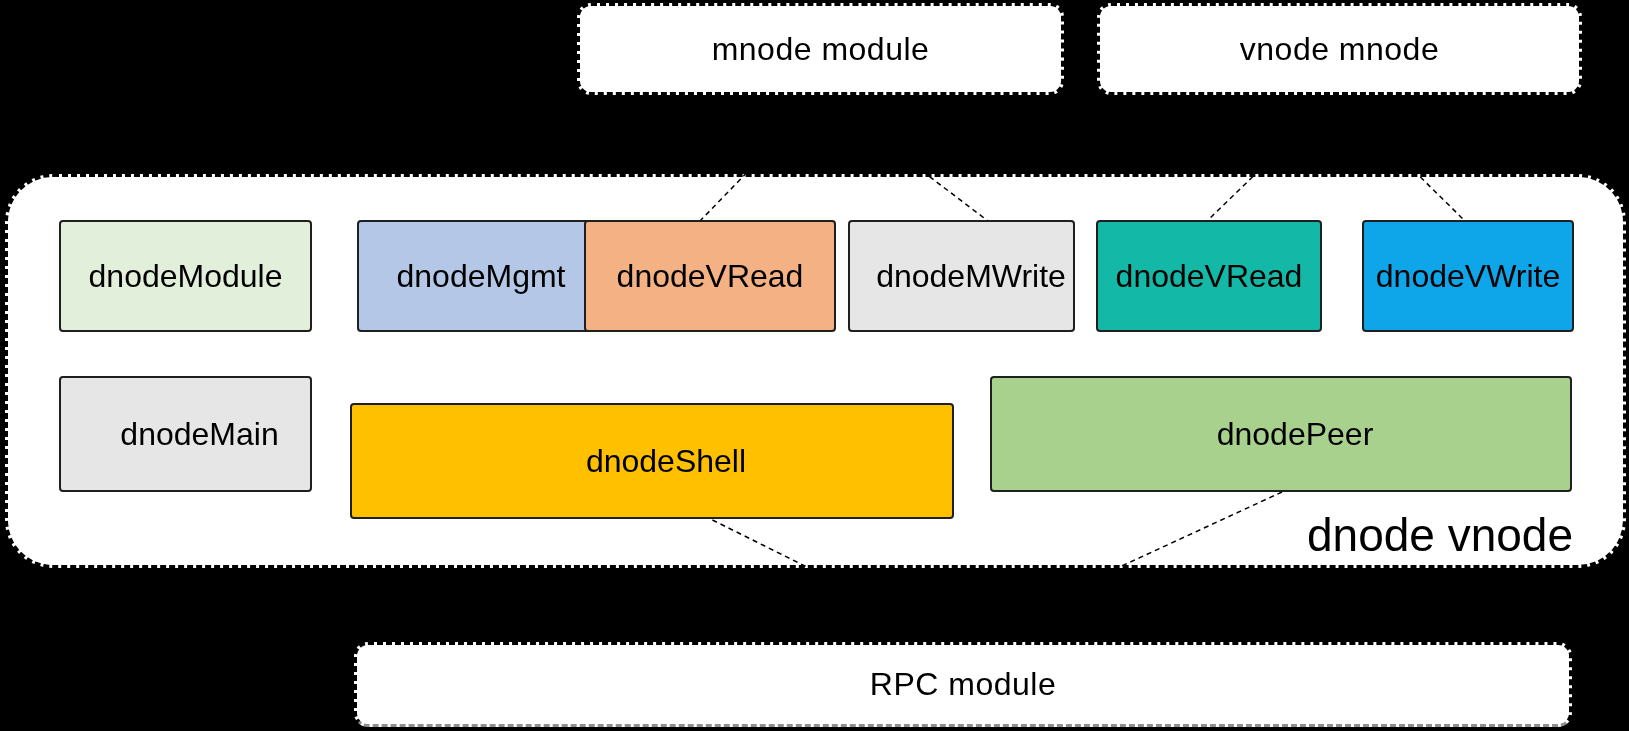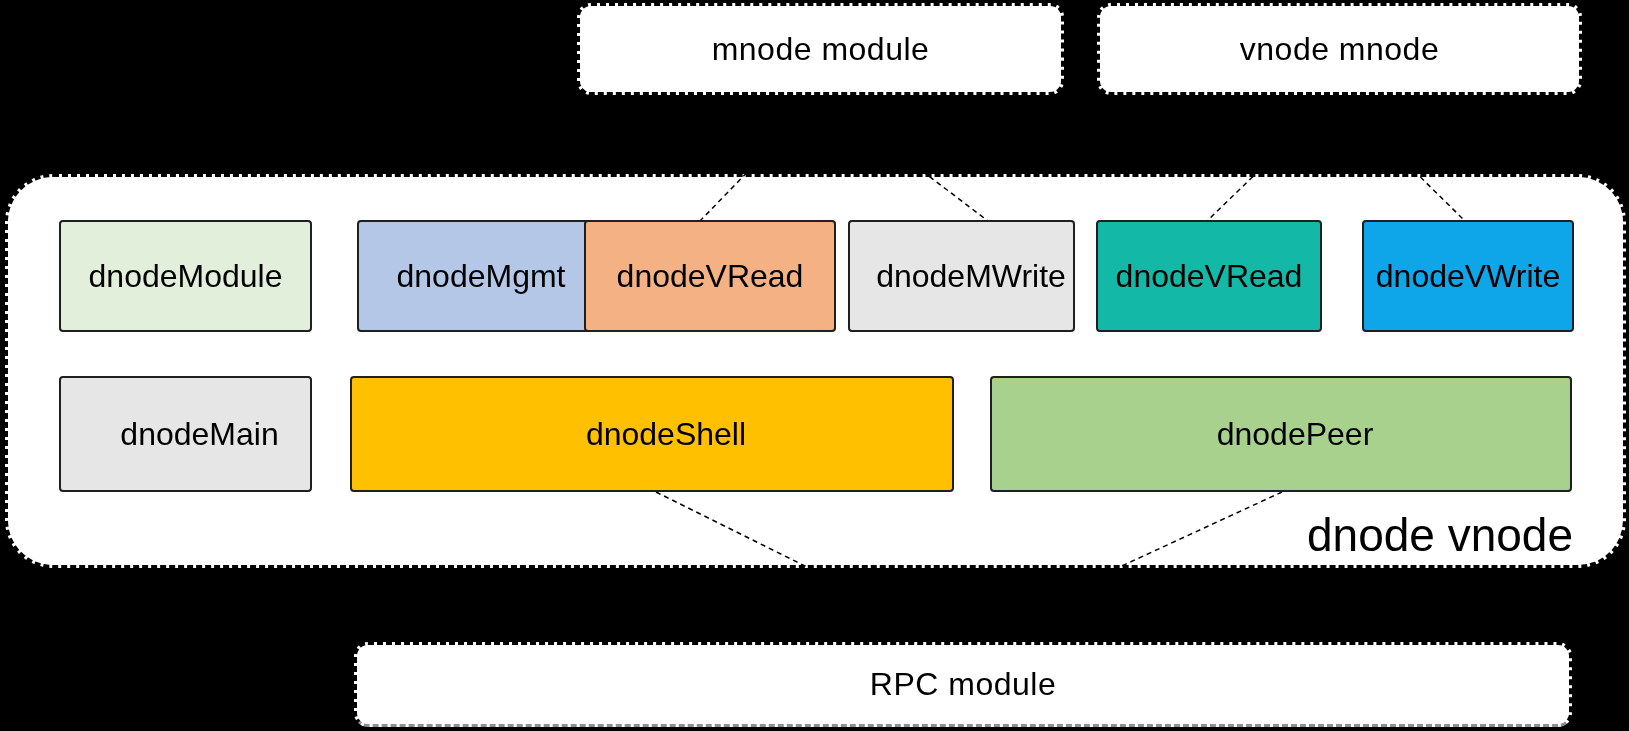--- a/index.html
+++ b/index.html
@@ -84,21 +84,21 @@
   }
   .row1 { top: 220px; height: 112px; }
   .row2 { top: 376px; height: 116px; padding-left: 28px; }
   .n-module { left: 59px;   width: 253px; }
   .n-mgmt   { left: 357px;  width: 248px; }
   .n-mread  { left: 584px;  width: 252px; }
   .n-mwrite { left: 848px;  width: 227px; padding-left: 19px; }
   .n-vread  { left: 1096px; width: 226px; }
   .n-vwrite { left: 1362px; width: 212px; }
   .n-main   { left: 59px;   width: 253px; }
-  .n-shell  { left: 350px;  width: 604px; }
+  .n-shell  { left: 350px;  width: 604px; margin-top: 27px; }
   .n-peer   { left: 990px;  width: 582px; }
 </style>
 </head>
 <body>
 
 <div class="stage">
 
   <div class="ext-box box-mnode">
     <span class="ext-label">mnode module</span>
   </div>

